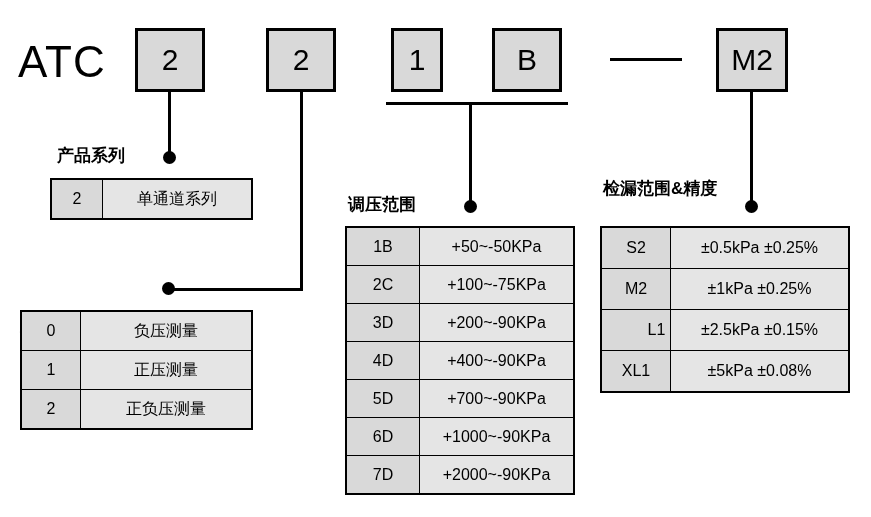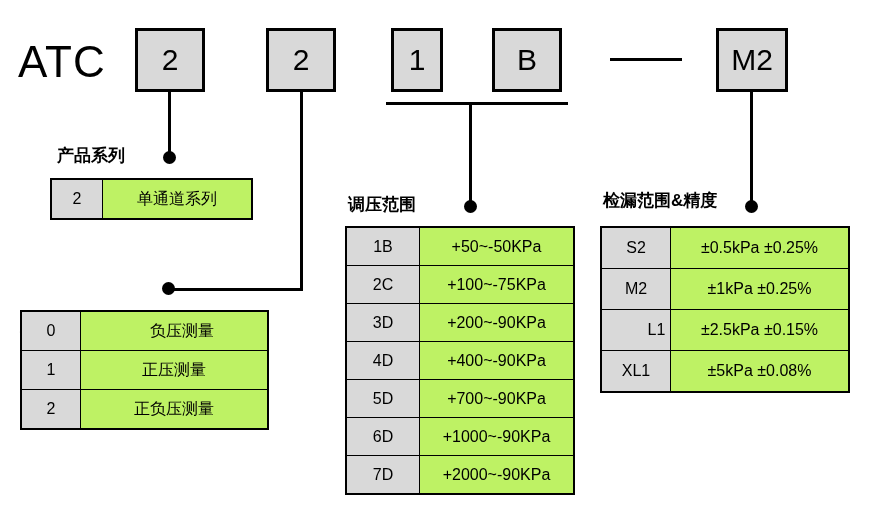--- a/index.html
+++ b/index.html
@@ -77,21 +77,21 @@
     vertical-align: middle;
     font-size: 16px;
     font-family: "Liberation Sans", "DejaVu Sans", sans-serif;
     padding: 0;
     white-space: nowrap;
   }
   table.opt td.code {
     background: #d9d9d9;
   }
   table.opt td.val {
-    background: #bef264;
+    background: #e5e5e5;
   }
   td.cjk { font-size: 17px; }
 </style>
 </head>
 <body>
 
 <div id="stage">
 
   <div class="abs prefix" style="left:18px; top:40px;">ATC</div>
 
@@ -141,21 +141,21 @@
     </tr>
   </tbody>
     </table>
 
   <div class="abs caption" style="left:20px; top:281px;margin-top:46px;">测量压力类型</div>
 
   <table class="abs opt" style="left:20px; top:310px; width:228px;">
     <tbody>
         <tr>
       <td class="code" style="width:58px; height:38px;">0</td>
-      <td class="val cjk" style="width:170px; height:38px;padding-left:16px;">负压测量</td>
+      <td class="val cjk" style="width:170px; height:38px;">负压测量</td>
     </tr>
     <tr>
       <td class="code" style="height:38px;">1</td>
       <td class="val cjk" style="height:38px;">正压测量</td>
     </tr>
     <tr>
       <td class="code" style="height:38px;">2</td>
       <td class="val cjk" style="height:38px;">正负压测量</td>
     </tr>
   </tbody>
@@ -189,21 +189,21 @@
       <td class="code" style="height:37px;">6D</td>
       <td class="val" style="height:37px;">+1000~-90KPa</td>
     </tr>
     <tr>
       <td class="code" style="height:37px;">7D</td>
       <td class="val" style="height:37px;">+2000~-90KPa</td>
     </tr>
   </tbody>
     </table>
 
-  <div class="abs caption" style="left:603px; top:192px;text-align:right;">检漏范围&amp;精度</div>
+  <div class="abs caption" style="left:603px; top:180px;text-align:right;">检漏范围&amp;精度</div>
 
   <table class="abs opt" style="left:600px; top:226px; width:245px;">
     <tbody>
         <tr>
       <td class="code" style="width:68px; height:40px;">S2</td>
       <td class="val" style="width:177px; height:40px;">±0.5kPa ±0.25%</td>
     </tr>
     <tr>
       <td class="code" style="height:40px;">M2</td>
       <td class="val" style="height:40px;">±1kPa ±0.25%</td>

